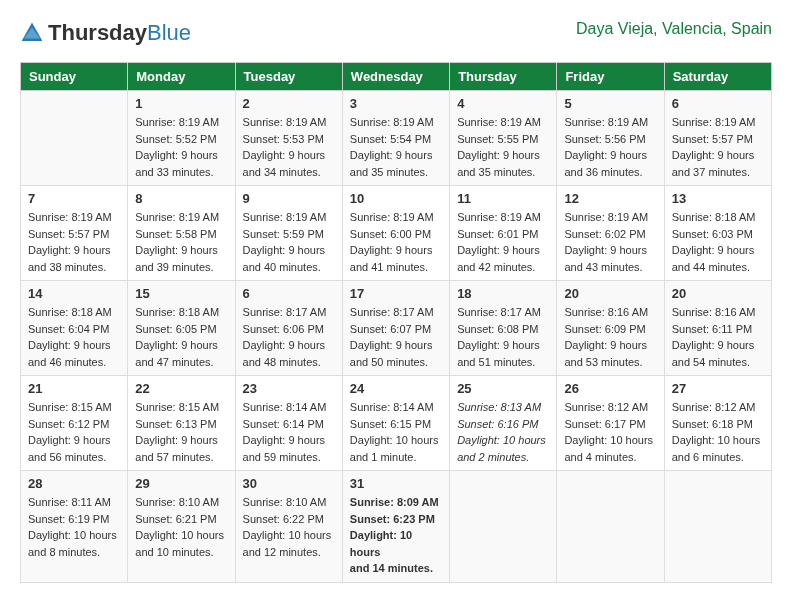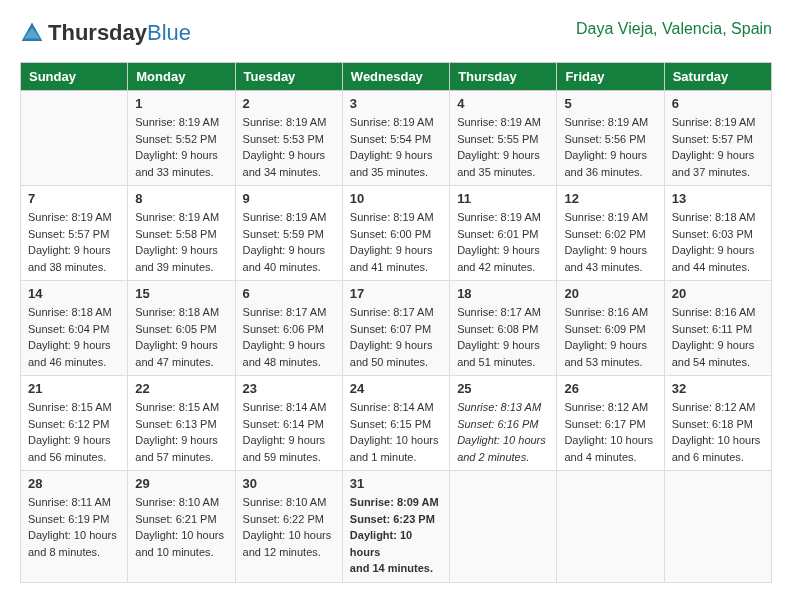--- a/index.html
+++ b/index.html
@@ -307,21 +307,21 @@
 and 2 minutes.</div>
         </td>
         <td>
           <span class="day-number">26</span>
           <div class="day-info" style="white-space: pre-line;">Sunrise: 8:12 AM
 Sunset: 6:17 PM
 Daylight: 10 hours
 and 4 minutes.</div>
         </td>
         <td>
-          <span class="day-number">32</span>
+          <span class="day-number">27</span>
           <div class="day-info" style="white-space: pre-line;">Sunrise: 8:12 AM
 Sunset: 6:18 PM
 Daylight: 10 hours
 and 6 minutes.</div>
         </td>
       </tr>
       <tr>
         <td>
           <span class="day-number">28</span>
           <div class="day-info" style="white-space: pre-line;">Sunrise: 8:11 AM

